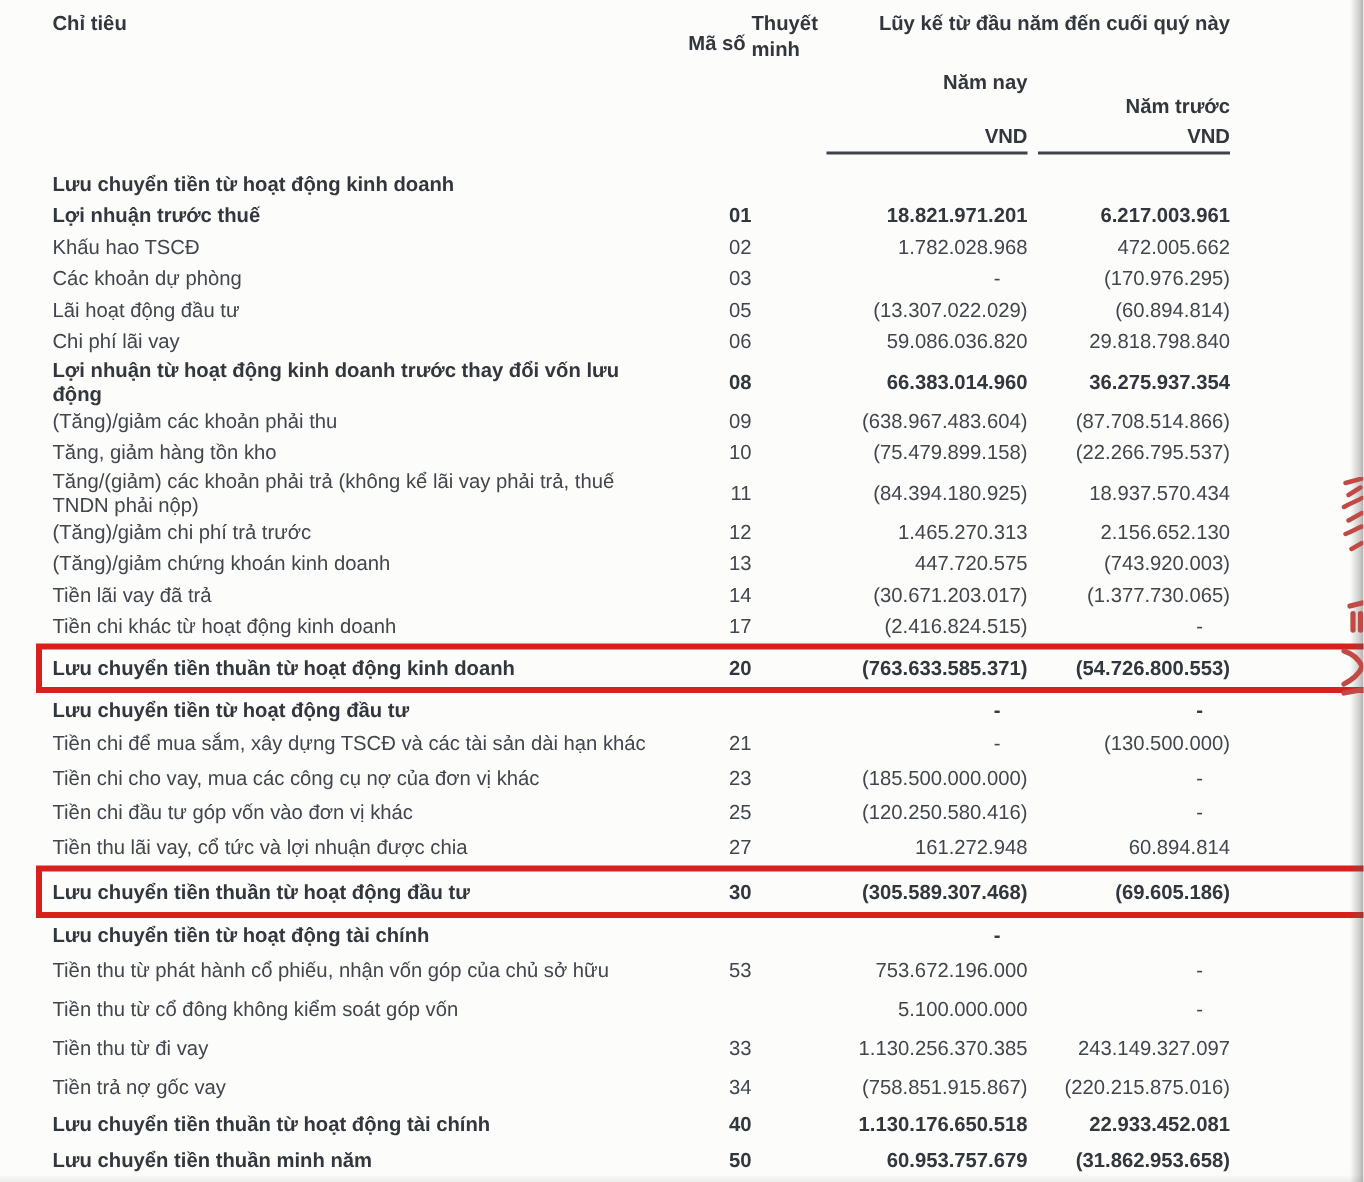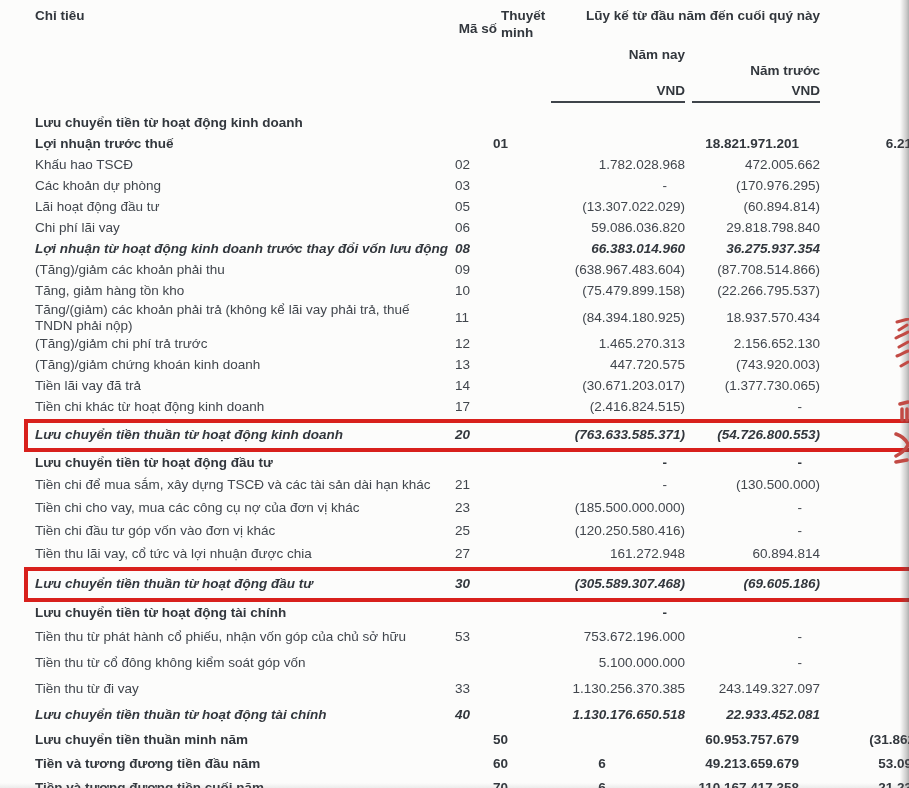--- a/index.html
+++ b/index.html
@@ -40,28 +40,28 @@
   
   #rows{margin-top:10px;}
   .row{
     display:grid;
     grid-template-columns:420px 46px 50px 134px 135px;
     align-items:center;
     min-height:21px;
   }
   .cell{line-height:1.18;}
   .cell.label{padding-right:6px;}
-  .cell.code{text-align:left;}
+  .cell.code{text-align:right;}
   .cell.note{text-align:center;}
   .cell.current,.cell.prior{text-align:right;white-space:nowrap;}
   .cell.dash{padding-right:18px;}
 
   .row.section{font-weight:700;color:var(--text-bold);margin-top:5px;}
-  .row.bold{font-weight:700;color:var(--text-bold);gap:38px;}
-  .row.bold-italic{font-weight:700;font-style:italic;color:var(--text-bold);}
+  .row.bold{font-weight:700;color:var(--text-bold);}
+  .row.bold-italic{font-weight:700;color:var(--text-bold);}
 
   .row.boxed{position:relative;margin:7px 0;}
   .row.boxed::after{
     content:"";
     position:absolute;
     left:-11px;right:-42px;top:-6px;bottom:-6px;
     border:4px solid var(--highlight);
     pointer-events:none;
   }
 
@@ -267,20 +267,27 @@
         <div class="cell current">5.100.000.000</div>
         <div class="cell prior dash">-</div>
       </div>
       <div class="row">
         <div class="cell label">Tiền thu từ đi vay</div>
         <div class="cell code">33</div>
         <div class="cell note"></div>
         <div class="cell current">1.130.256.370.385</div>
         <div class="cell prior">243.149.327.097</div>
       </div>
+      <div class="row">
+        <div class="cell label">Tiền trả nợ gốc vay</div>
+        <div class="cell code">34</div>
+        <div class="cell note"></div>
+        <div class="cell current">(758.851.915.867)</div>
+        <div class="cell prior">(220.215.875.016)</div>
+      </div>
       <div class="row bold-italic">
         <div class="cell label">Lưu chuyển tiền thuần từ hoạt động tài chính</div>
         <div class="cell code">40</div>
         <div class="cell note"></div>
         <div class="cell current">1.130.176.650.518</div>
         <div class="cell prior">22.933.452.081</div>
       </div>
       <div class="row bold">
         <div class="cell label">Lưu chuyển tiền thuần minh năm</div>
         <div class="cell code">50</div>

